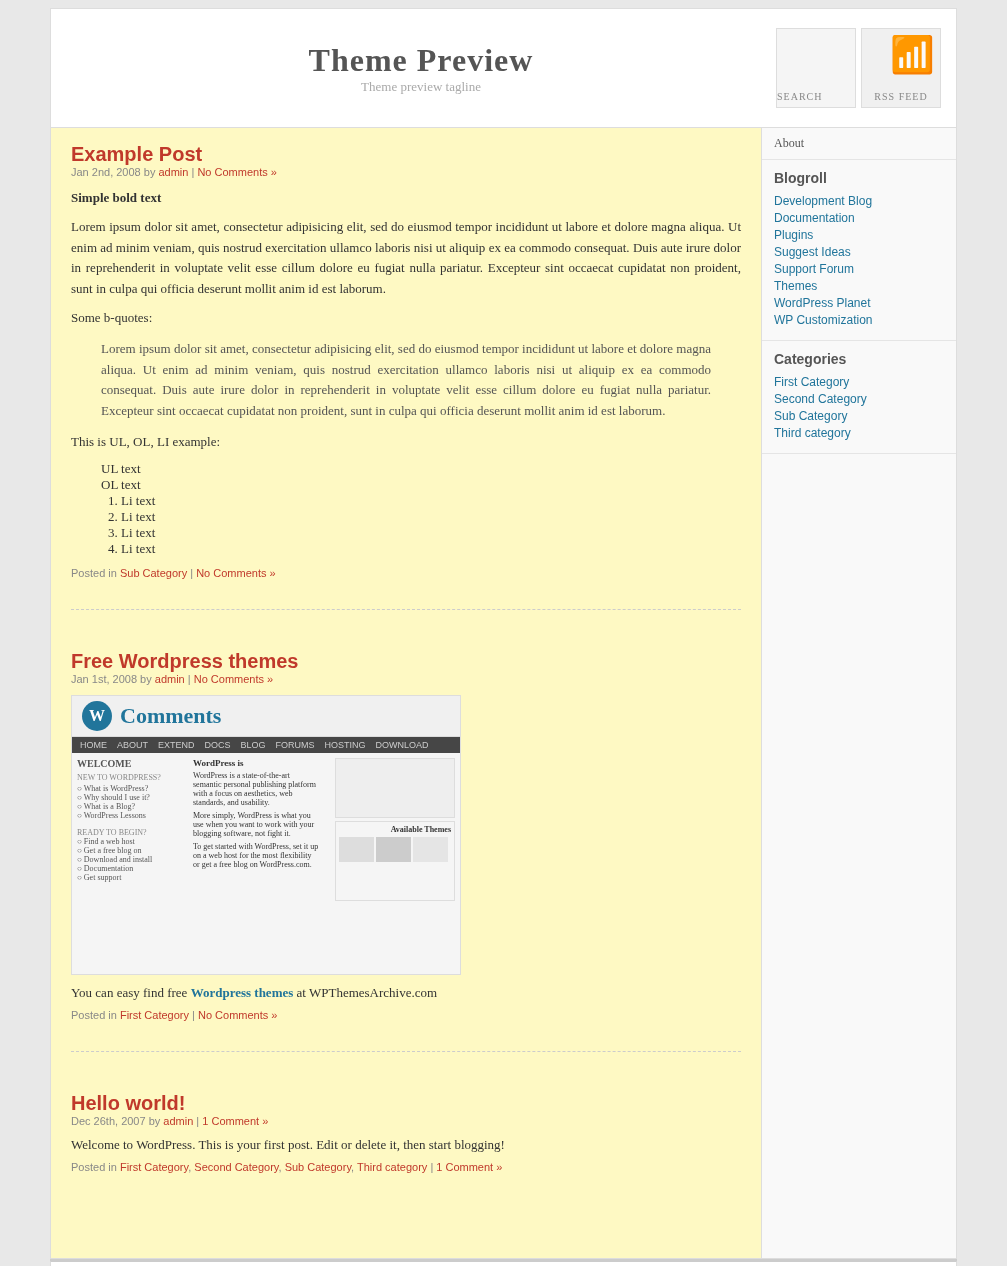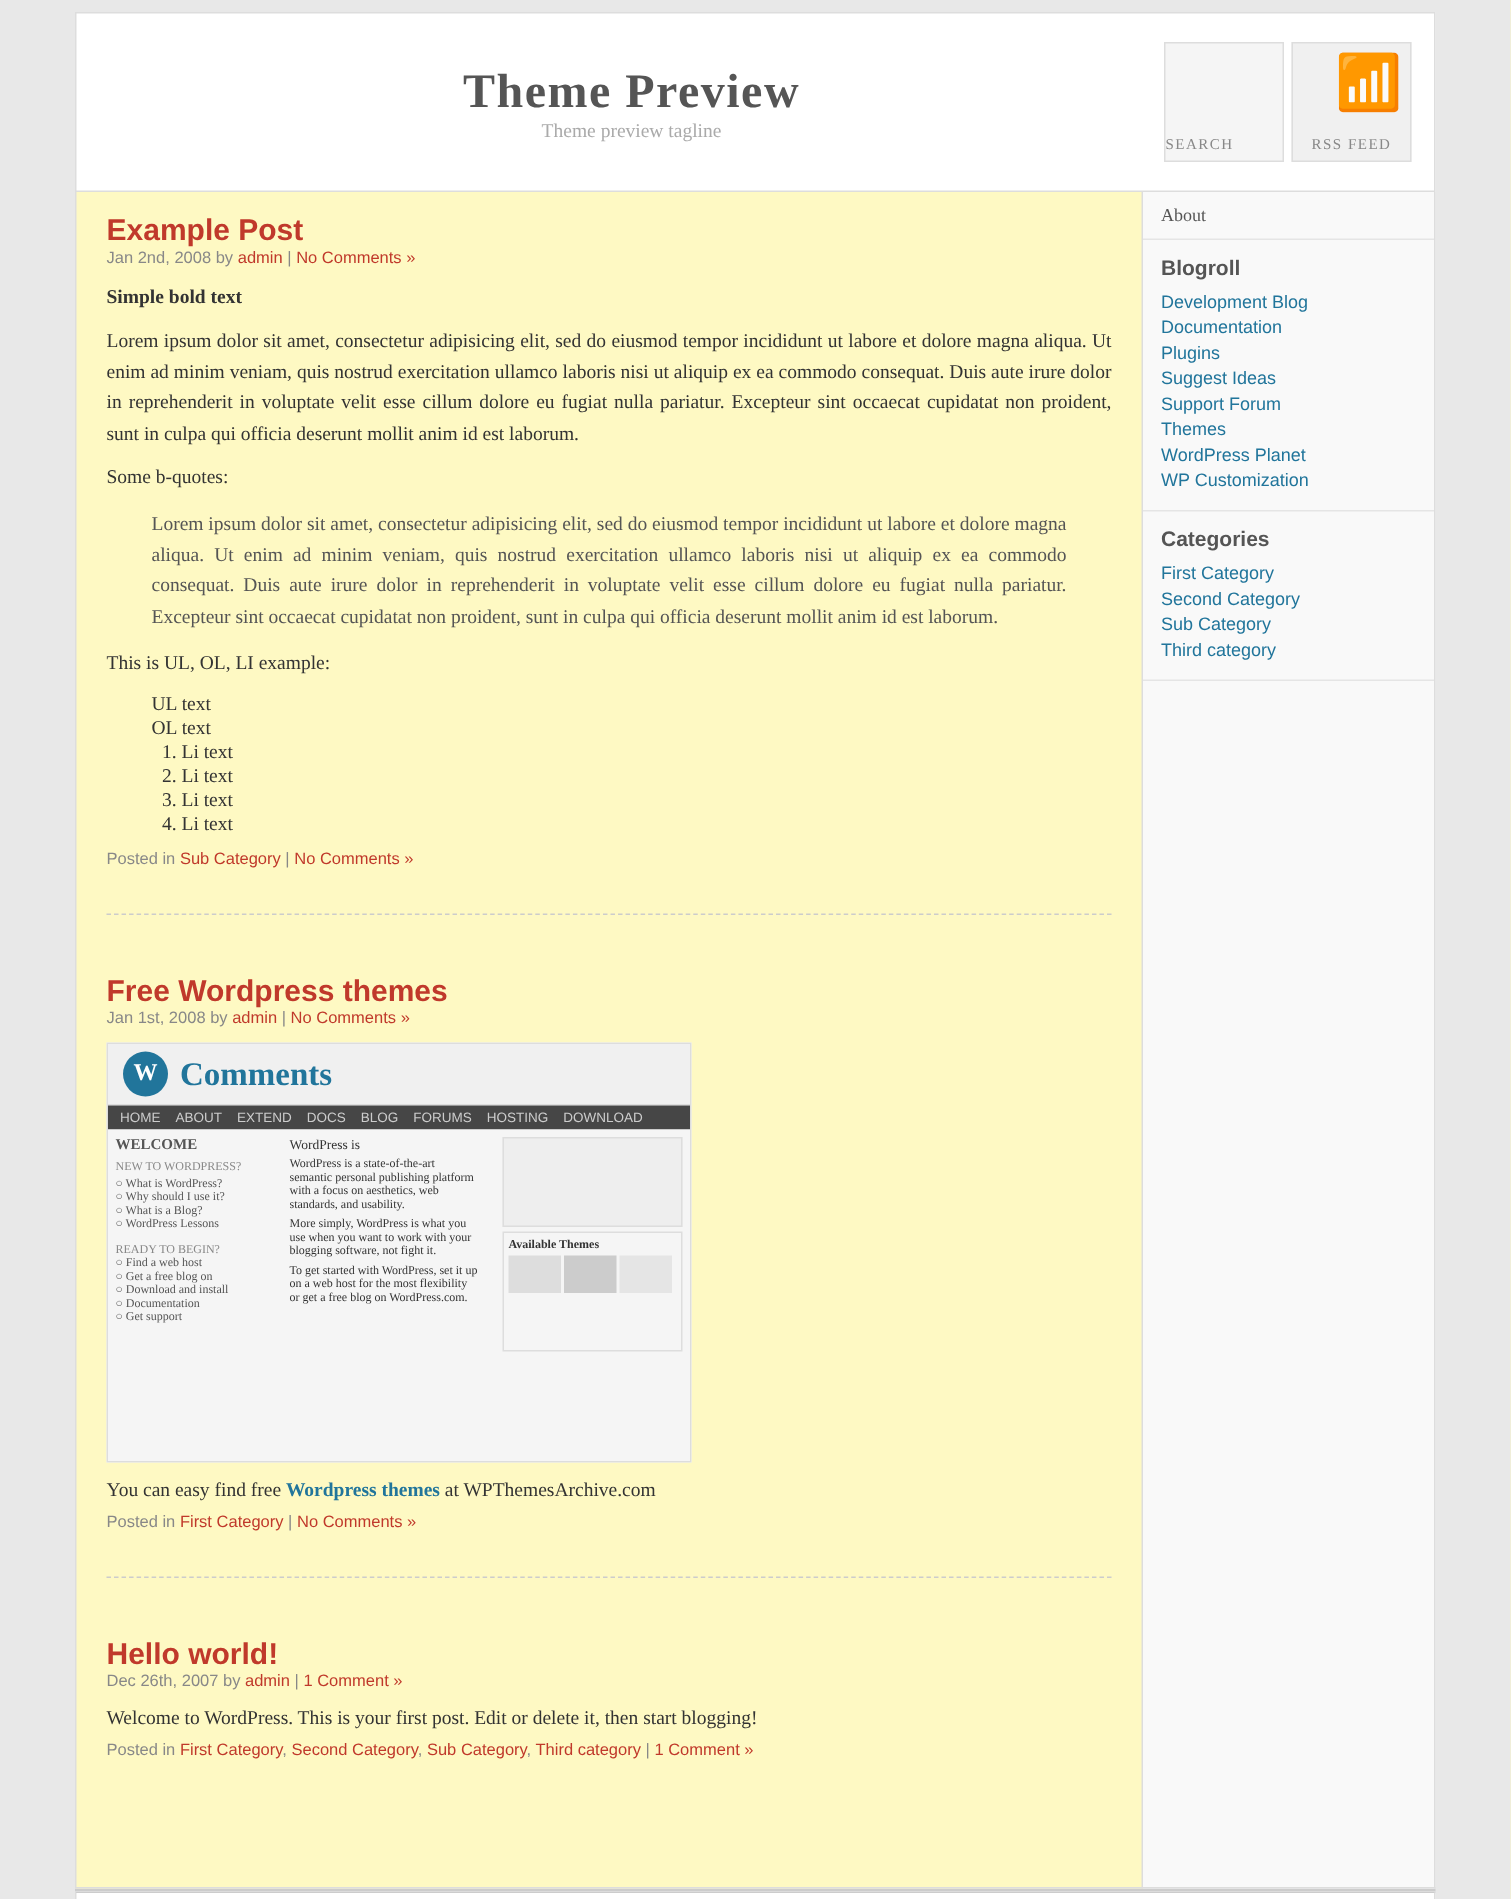--- a/index.html
+++ b/index.html
@@ -375,29 +375,29 @@
               <div>○ What is a Blog?</div>
               <div>○ WordPress Lessons</div>
               <div style="margin-top:8px;color:#888;">READY TO BEGIN?</div>
               <div>○ Find a web host</div>
               <div>○ Get a free blog on</div>
               <div>○ Download and install</div>
               <div>○ Documentation</div>
               <div>○ Get support</div>
             </div>
             <div class="wp-main-col">
-              <div style="font-weight:normal;font-size:9px;margin-bottom:3px;">WordPress is</div>
+              <div style="font-weight:bold;font-size:9px;margin-bottom:3px;">WordPress is</div>
               <div>WordPress is a state-of-the-art semantic personal publishing platform with a focus on aesthetics, web standards, and usability.</div>
               <div style="margin-top:4px;">More simply, WordPress is what you use when you want to work with your blogging software, not fight it.</div>
               <div style="margin-top:4px;">To get started with WordPress, set it up on a web host for the most flexibility or get a free blog on WordPress.com.</div>
             </div>
             <div class="wp-right-col">
               <div style="background:#eee;height:60px;margin-bottom:3px;border:1px solid #ddd;"></div>
               <div style="background:#f5f5f5;height:80px;border:1px solid #ddd;padding:3px;">
-                <div style="font-weight:bold;font-size:8px;">Available Themes</div>
+                <div style="font-weight:bold;font-size:8px;text-align:right;">Available Themes</div>
                 <div style="display:flex;gap:2px;margin-top:3px;">
                   <div style="width:35px;height:25px;background:#ddd;"></div>
                   <div style="width:35px;height:25px;background:#ccc;"></div>
                   <div style="width:35px;height:25px;background:#e5e5e5;"></div>
                 </div>
               </div>
             </div>
           </div>
         </div>
         <p>

